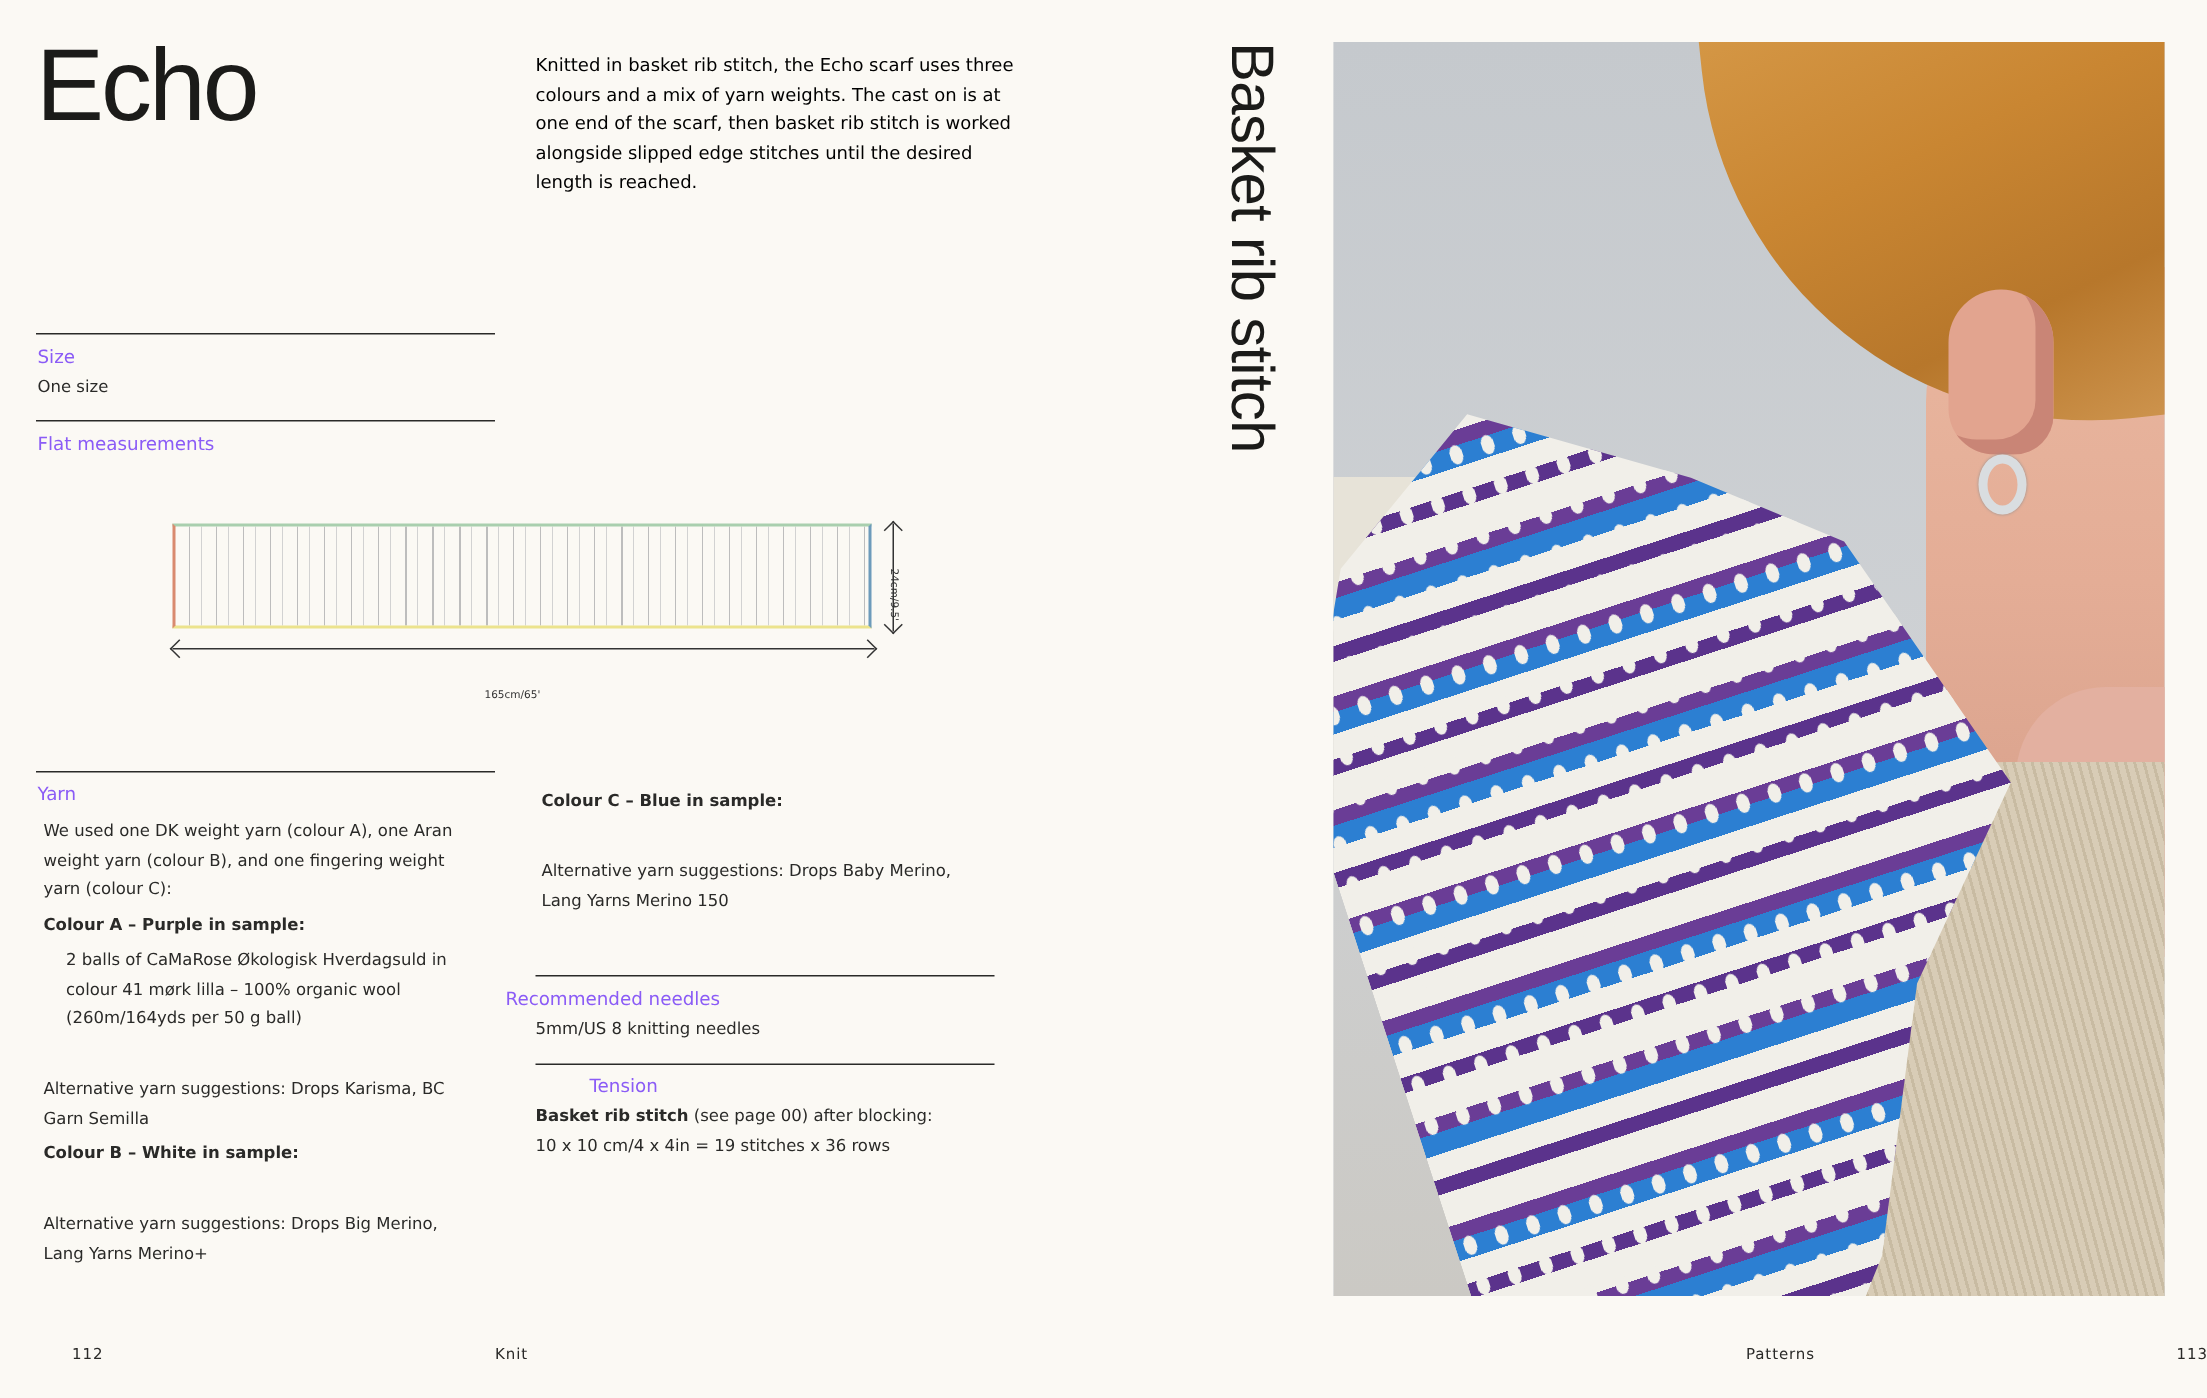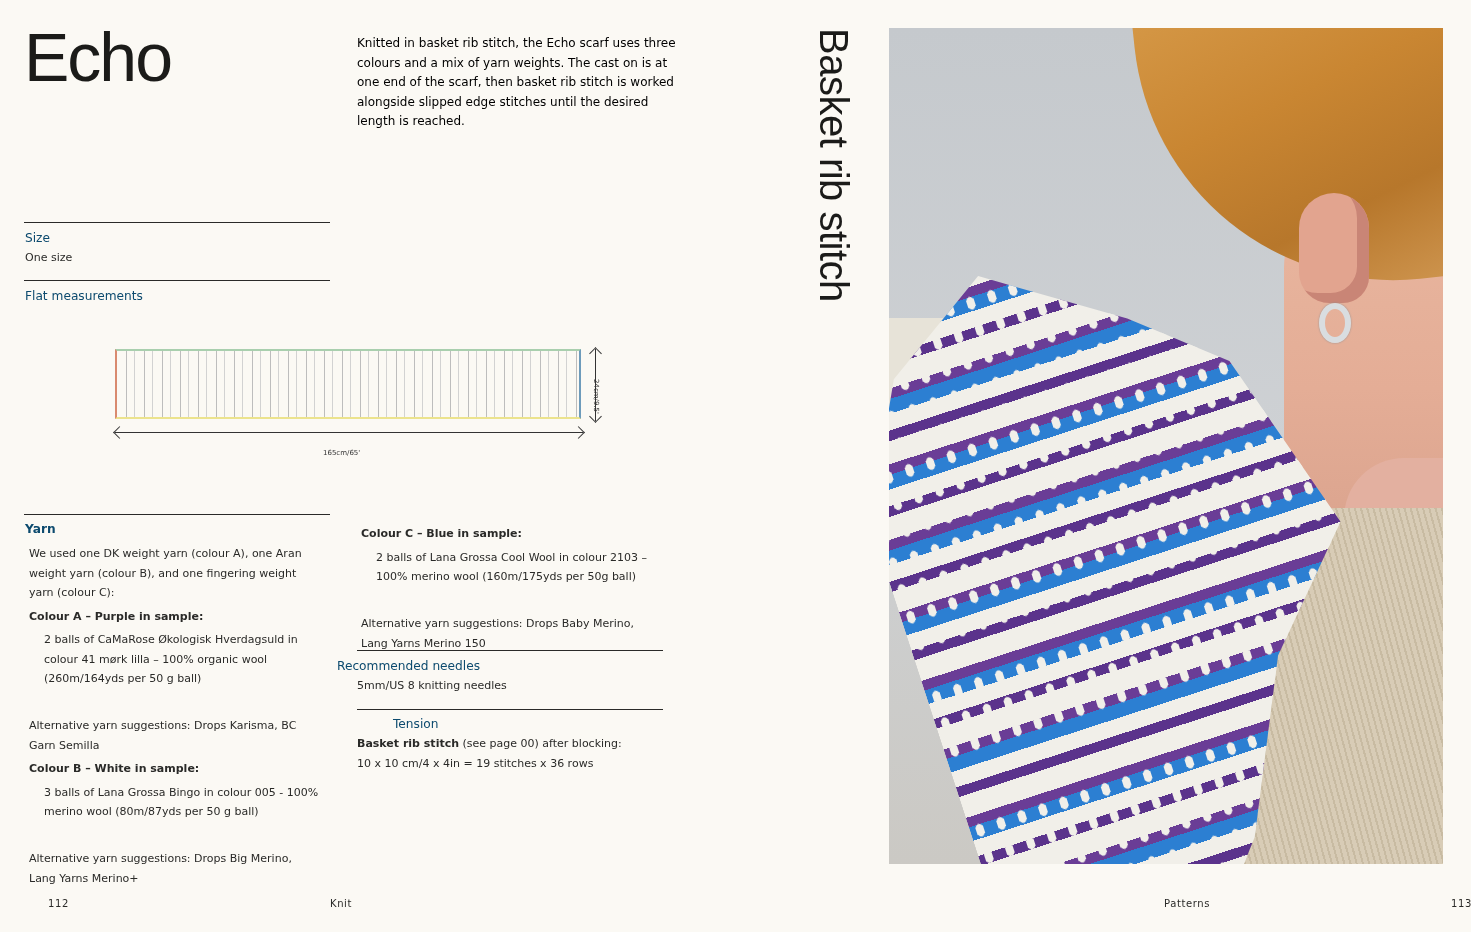--- a/index.html
+++ b/index.html
@@ -21,21 +21,21 @@
     }
     .title span { display: block; }
 
     .intro {
       position: absolute; left: 357px; top: 34px; width: 320px;
       font-size: 12px; line-height: 19.5px; color: #000000;
     }
 
     .rule { position: absolute; height: 1px; background: #2a2a28; }
 
-    .label { position: absolute; font-size: 12.2px; color: #0c4a6e; }
+    .label { position: absolute; font-size: 12.2px; color: #8b5cf6; }
     .value { position: absolute; font-size: 11px; color: #2a2a28; }
 
     .diagram { position: absolute; left: 110px; top: 343px; width: 510px; height: 115px; }
     .scarf-rect {
       position: absolute; left: 5px; top: 6px; width: 466px; height: 70px;
       border-top: 2px solid #a9cfae;
       border-bottom: 2px solid #ece38d;
       border-left: 2px solid #d98a6f;
       border-right: 2px solid #6d9bbb;
       background: repeating-linear-gradient(90deg, #fbf9f4 0px, #fbf9f4 9px, #bdbdbd 9px, #bdbdbd 10px, #fbf9f4 10px, #fbf9f4 17px, #d2d2d2 17px, #d2d2d2 18px);
@@ -47,21 +47,21 @@
     }
     .width-arrow::before { left: 0; transform: rotate(-45deg); }
     .width-arrow::after { right: 0; transform: rotate(135deg); }
     .height-arrow { position: absolute; left: 485px; top: 6px; width: 1px; height: 72px; background: #333; }
     .height-arrow::before, .height-arrow::after {
       content: ""; position: absolute; left: -4px; width: 8px; height: 8px;
       border-top: 1px solid #333; border-left: 1px solid #333;
     }
     .height-arrow::before { top: 0; transform: rotate(45deg); }
     .height-arrow::after { bottom: 0; transform: rotate(225deg); }
-    .dim-width { position: absolute; left: 213px; top: 106px; font-size: 7px; color: #333; }
+    .dim-width { position: absolute; left: 213px; top: 116px; font-size: 7px; color: #333; }
     .dim-height {
       position: absolute; left: 490px; top: 36px; font-size: 7px; color: #333;
       transform: rotate(90deg); transform-origin: left top; white-space: nowrap;
     }
 
     .col { position: absolute; font-size: 11px; line-height: 19.5px; color: #2a2a28; }
     .col p { margin: 4px; }
     .col .sub { font-weight: bold; }
     .col .indent { padding-left: 15px; }
     .col .gap { height: 19.5px; }
@@ -142,37 +142,35 @@
 
   <div class="diagram">
     <div class="scarf-rect"></div>
     <div class="width-arrow"></div>
     <div class="height-arrow"></div>
     <div class="dim-width">165cm/65'</div>
     <div class="dim-height">24cm/9.5'</div>
   </div>
 
   <div class="rule" style="left:24px; top:514px; width:306px;"></div>
-  <div class="label" style="left:25px; top:522px;font-weight:bold;">Yarn</div>
+  <div class="label" style="left:25px; top:522px;">Yarn</div>
 
   <div class="col" style="left:25px; top:540px; width:300px;">
     <p>We used one DK weight yarn (colour A), one Aran weight yarn (colour B), and one fingering weight yarn (colour C):</p>
     <p class="sub">Colour A – Purple in sample:</p>
     <p class="indent">2 balls of CaMaRose Økologisk Hverdagsuld in colour 41 mørk lilla – 100% organic wool (260m/164yds per 50 g ball)</p>
     <div class="gap"></div>
     <p>Alternative yarn suggestions: Drops Karisma, BC Garn Semilla</p>
     <p class="sub">Colour B – White in sample:</p>
-    <p class="indent">3 balls of Lana Grossa Bingo in colour 005 - 100% merino wool (80m/87yds per 50 g ball)</p>
     <div class="gap"></div>
     <p>Alternative yarn suggestions: Drops Big Merino, Lang Yarns Merino+</p>
   </div>
 
   <div class="col" style="left:357px; top:520px; width:305px;">
     <p class="sub">Colour C – Blue in sample:</p>
-    <p class="indent">2 balls of Lana Grossa Cool Wool in colour 2103 – 100% merino wool (160m/175yds per 50g ball)</p>
     <div class="gap"></div>
     <p>Alternative yarn suggestions: Drops Baby Merino, Lang Yarns Merino 150</p>
   </div>
 
   <div class="rule" style="left:357px; top:650px; width:306px;"></div>
   <div class="label" style="left:337px; top:659px;">Recommended needles</div>
   <div class="value" style="left:357px; top:679px;">5mm/US 8 knitting needles</div>
 
   <div class="rule" style="left:357px; top:709px; width:306px;"></div>
   <div class="label" style="left:357px; top:717px;margin-left:36px;">Tension</div>

